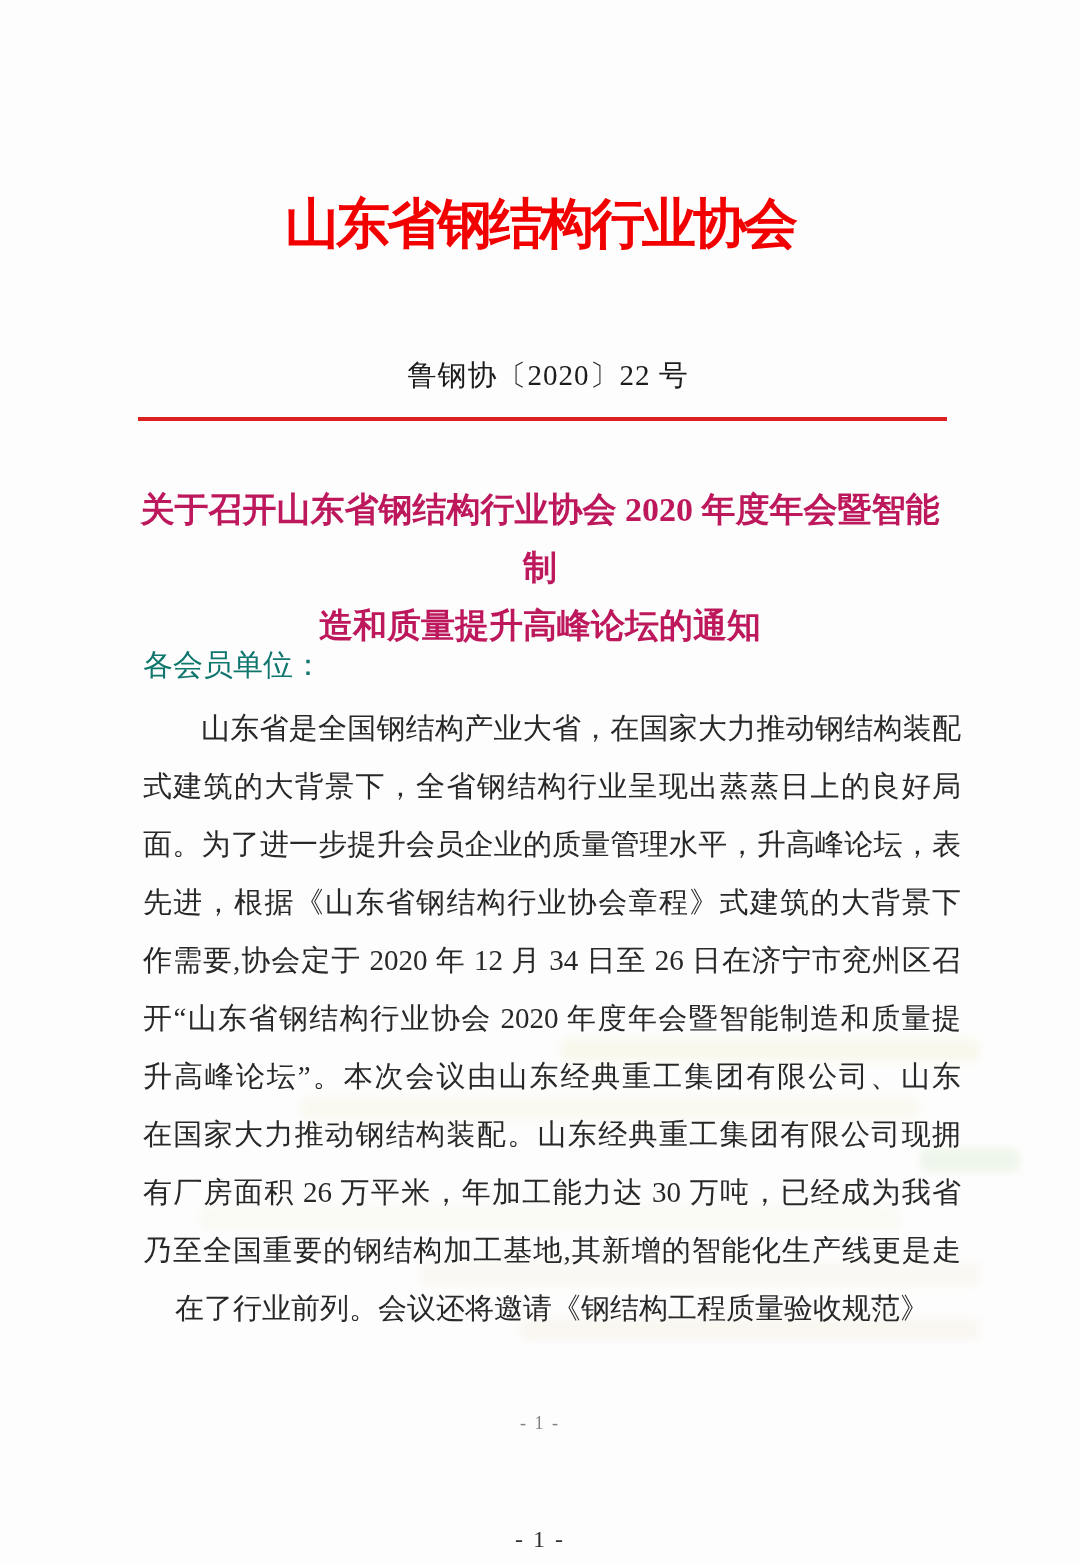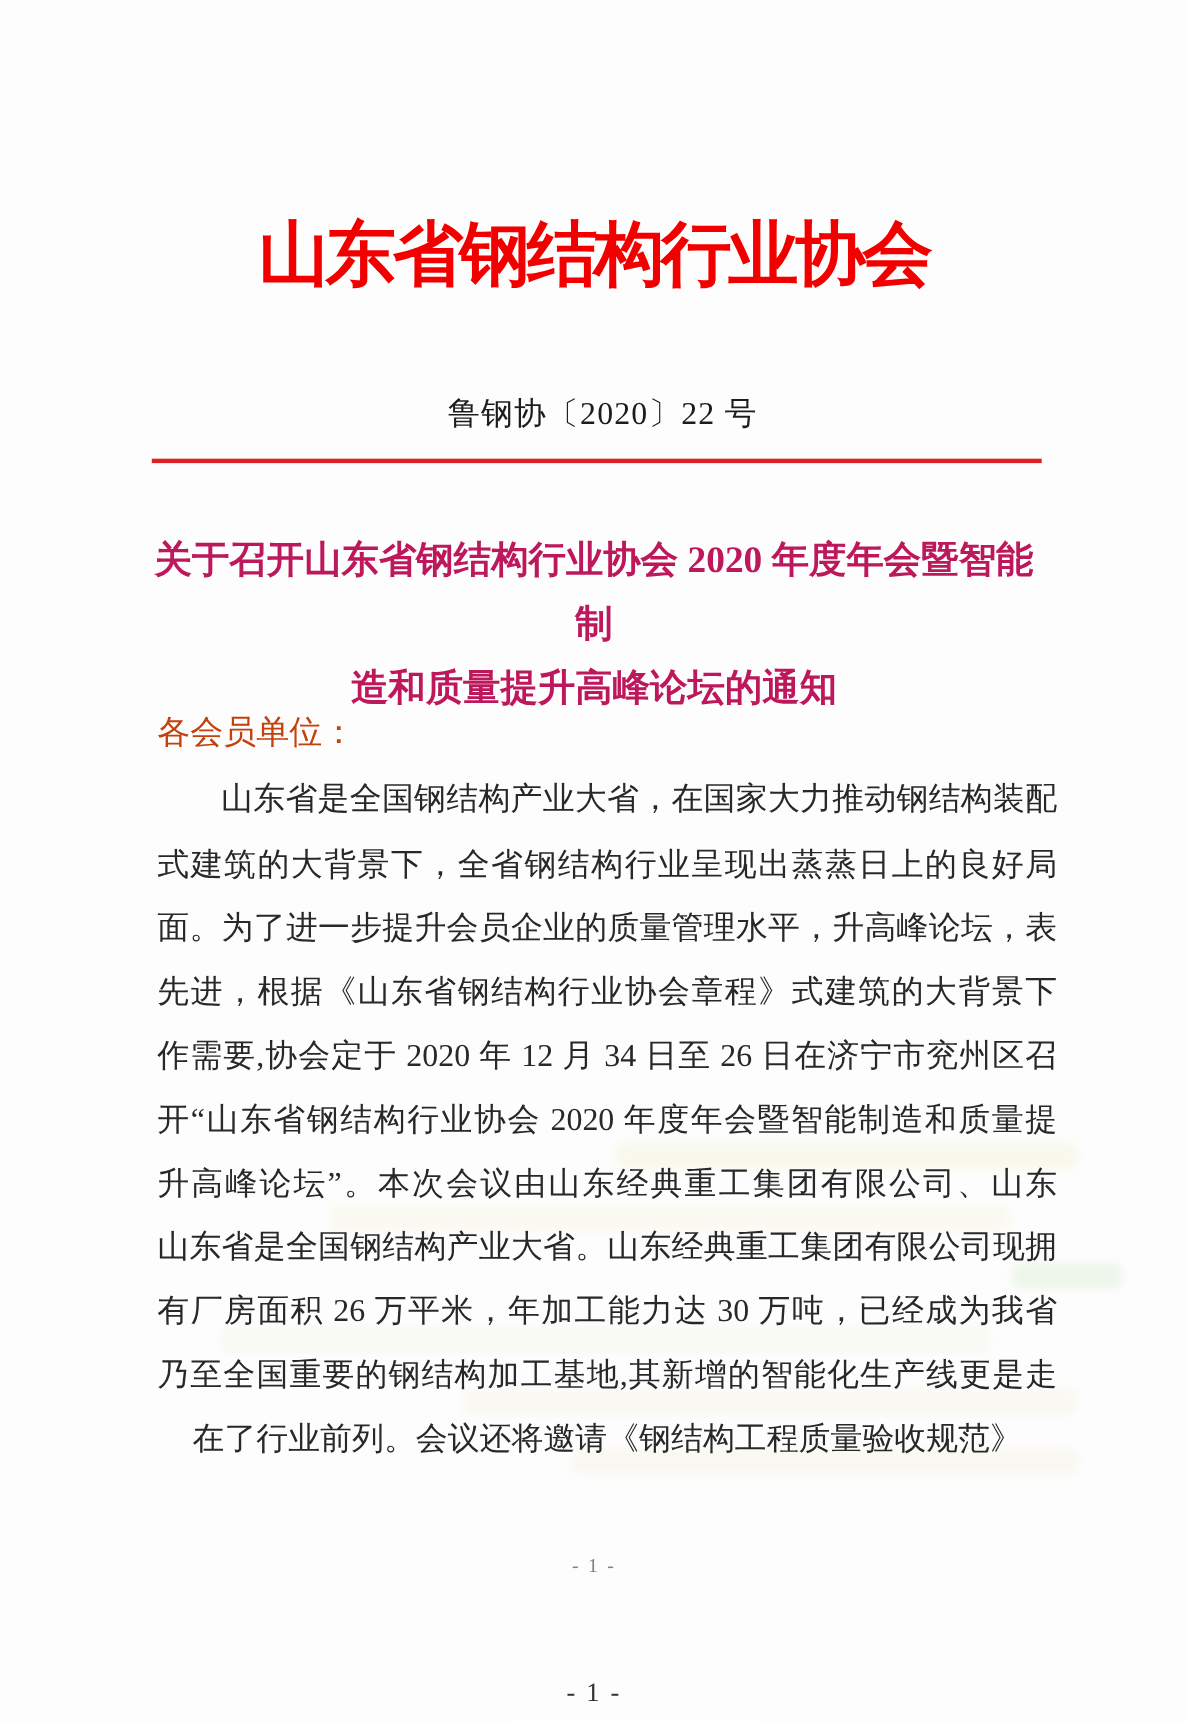--- a/index.html
+++ b/index.html
@@ -17,21 +17,21 @@
     color: #262626;
   }
 
   
   .org-title {
     position: absolute;
     top: 188px;
     left: 0;
     width: 100%;
     text-align: center;
-    font-size: 64px;
+    font-size: 54px;
     font-weight: bold;
     letter-spacing: -3px;
     color: #f20000;
     white-space: nowrap;
   }
 
   
   .doc-number {
     position: absolute;
     top: 356px;
@@ -65,42 +65,41 @@
     line-height: 58px;
     color: #be185d;
   }
 
   
   .salutation {
     position: absolute;
     top: 645px;
     left: 143px;
     font-size: 30px;
-    color: #c2410c;
+    color: #0f766e;
   }
 
   
   .para {
     position: absolute;
     top: 699px;
     left: 143px;
     width: 818px;
     font-size: 29px;
     color: #282828;
   }
   .para .ln {
     height: 58px;
     line-height: 58px;
     text-align: justify;
     text-align-last: justify;
     overflow: hidden;
   }
   .para .ln.indent {
     text-indent: 58px;
-    font-family: Liberation Mono, monospace;
   }
   .para .ln.flush {
     text-align: left;
     text-align-last: left;
     margin-left: 32px;
   }
 
   
   .page-marker-faint {
     position: absolute;
@@ -164,21 +163,21 @@
   <div class="salutation">各会员单位：</div>
 
   <div class="para">
     <div class="ln indent">山东省是全国钢结构产业大省，在国家大力推动钢结构装配</div>
     <div class="ln">式建筑的大背景下，全省钢结构行业呈现出蒸蒸日上的良好局</div>
     <div class="ln">面。为了进一步提升会员企业的质量管理水平，升高峰论坛，表彰</div>
     <div class="ln">先进，根据《山东省钢结构行业协会章程》式建筑的大背景下</div>
     <div class="ln">作需要,协会定于 2020 年 12 月 34 日至 26 日在济宁市兖州区召</div>
     <div class="ln">开“山东省钢结构行业协会 2020 年度年会暨智能制造和质量提</div>
     <div class="ln">升高峰论坛”。本次会议由山东经典重工集团有限公司、山东</div>
-    <div class="ln">山东省是全国钢结构产业大省。山东经典重工集团有限公司现拥</div>
+    <div class="ln">在国家大力推动钢结构装配。山东经典重工集团有限公司现拥</div>
     <div class="ln">有厂房面积 26 万平米，年加工能力达 30 万吨，已经成为我省</div>
     <div class="ln">乃至全国重要的钢结构加工基地,其新增的智能化生产线更是走</div>
     <div class="ln flush">在了行业前列。会议还将邀请《钢结构工程质量验收规范》</div>
   </div>
 
   <div class="page-marker-faint">- 1 -</div>
 
   <div class="page-marker">- 1 -</div>
 
 </div>

